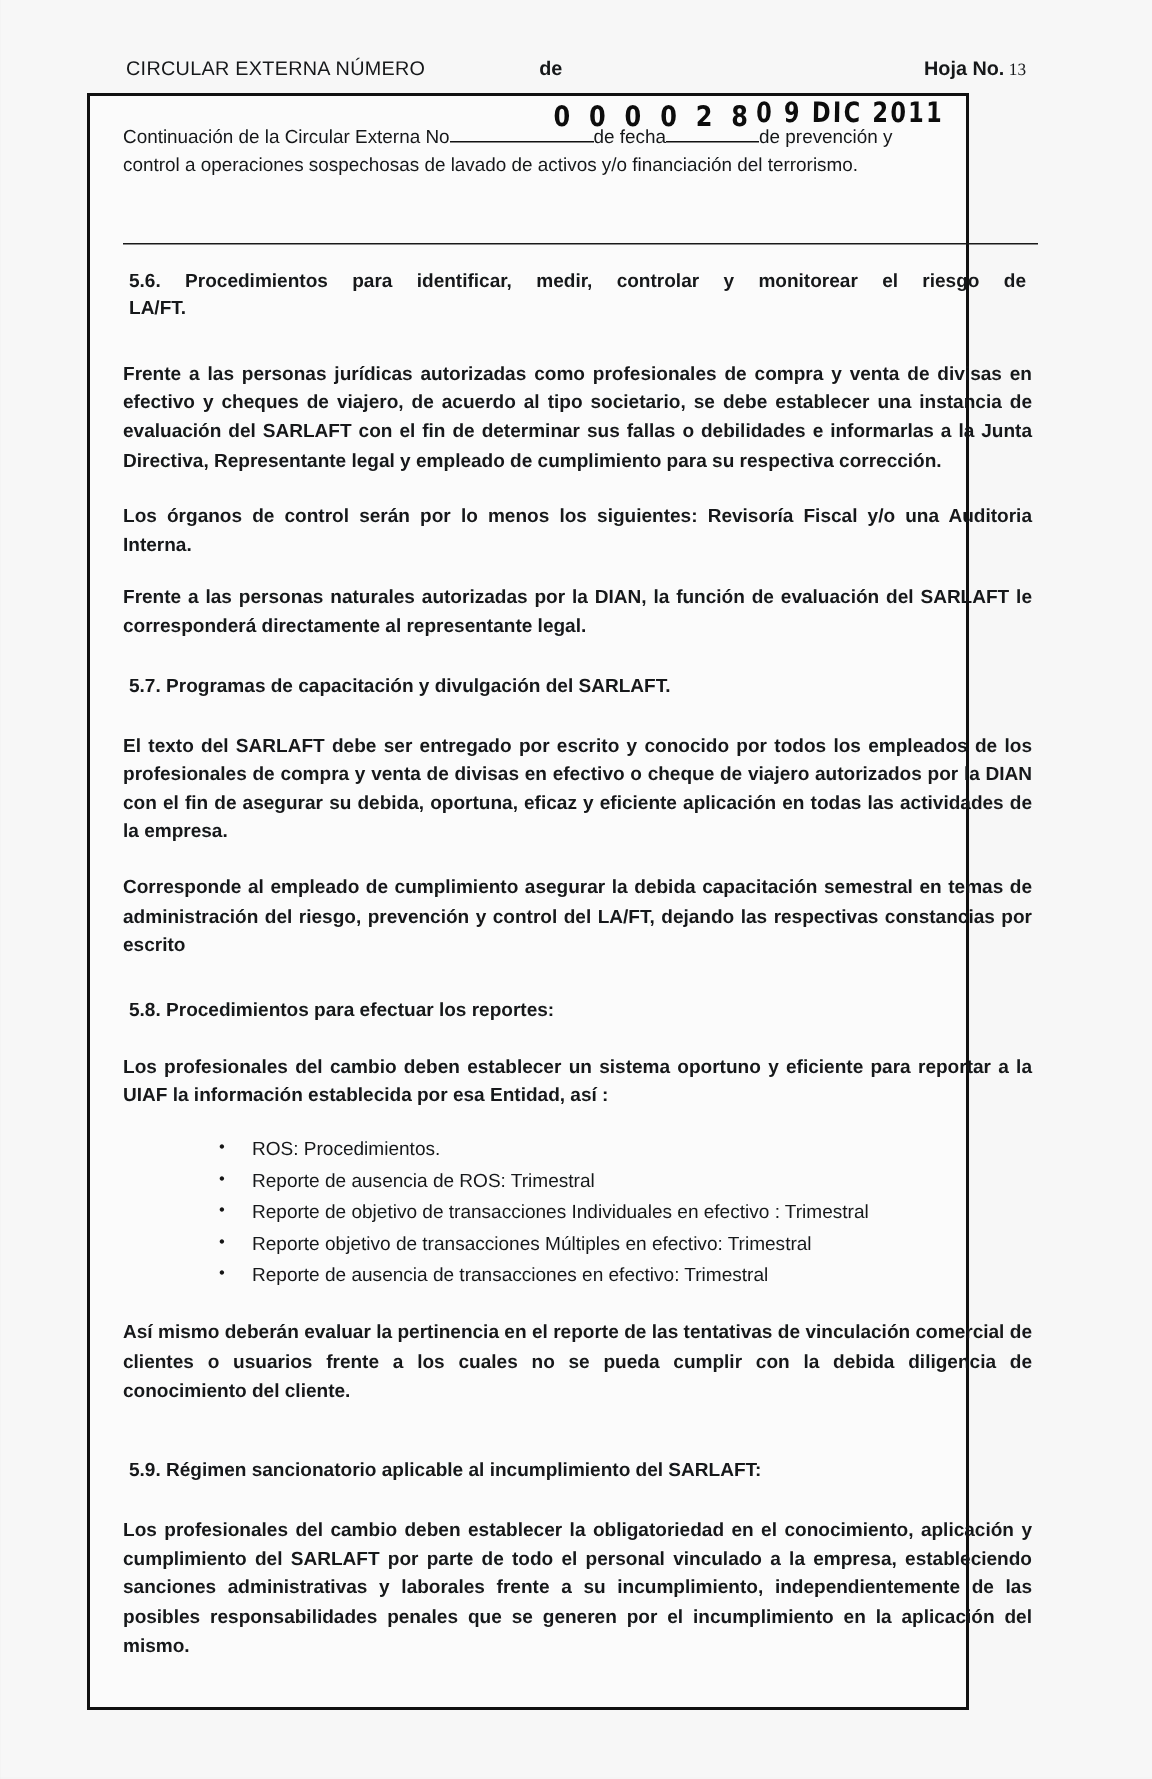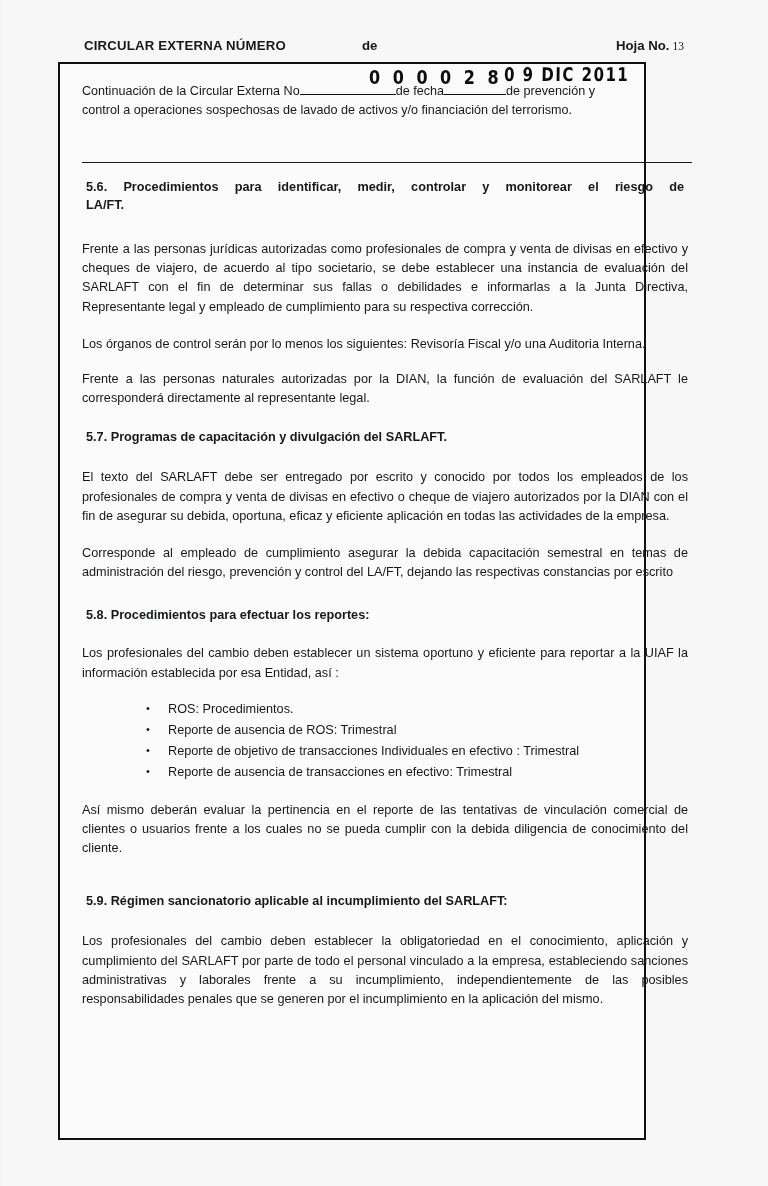--- a/index.html
+++ b/index.html
@@ -20,21 +20,21 @@
   .doc-header {
     position: absolute;
     left: 84px; top: 38px;
     width: 600px;
     height: 20px;
     display: flex;
     align-items: baseline;
   }
   .doc-header .h-title {
     font-size: 13.2px;
-    font-weight: bold;
+    font-weight: normal;
     letter-spacing: .2px;
     white-space: nowrap;
   }
   .doc-header .h-de {
     font-size: 13.2px;
     font-weight: bold;
     margin-left: 76px;
     white-space: nowrap;
   }
   .doc-header .h-right {
@@ -136,20 +136,21 @@
     text-align-last: justify;
   }
 
   p.para {
     font-size: 12.7px;
     line-height: 19.2px;
     margin: 0;
     text-align: justify;
     text-justify: inter-word;
     hyphens: none;
+    font-weight: bold;
   }
   p.para.lastjust { text-align-last: left; }
   .sp-16 { height: 16px; }
   .sp-18 { height: 18px; }
   .sp-20 { height: 20px; }
   .sp-22 { height: 22px; }
   .sp-30 { height: 30px; }
 
   .indent-1 { margin-left: 8px; }
   .indent-2 { margin-left: 12px; }
@@ -238,20 +239,21 @@
     <h2 class="sec indent-1">5.8. Procedimientos para efectuar los reportes:</h2>
 
     <div class="sp-16"></div>
     <p class="para lastjust indent-1">Los profesionales del cambio deben establecer un sistema oportuno y eficiente para reportar a la UIAF la información establecida por esa Entidad, así :</p>
 
     <div class="sp-16"></div>
     <ul class="bullets">
       <li>ROS: Procedimientos.</li>
       <li>Reporte de ausencia de ROS: Trimestral</li>
       <li>Reporte de objetivo de  transacciones Individuales en efectivo : Trimestral</li>
+      <li>Reporte objetivo de transacciones Múltiples en efectivo: Trimestral</li>
       <li> Reporte de ausencia de transacciones en efectivo: Trimestral</li>
     </ul>
 
     <div class="sp-18"></div>
     <p class="para lastjust">Así mismo deberán evaluar la pertinencia en el reporte de las tentativas de vinculación comercial de clientes o usuarios frente a los cuales  no se pueda cumplir con la debida diligencia de conocimiento del cliente.</p>
 
     <div class="sp-30"></div>
     <h2 class="sec indent-1">5.9. Régimen sancionatorio aplicable al incumplimiento del SARLAFT:</h2>
 
     <div class="sp-18"></div>

